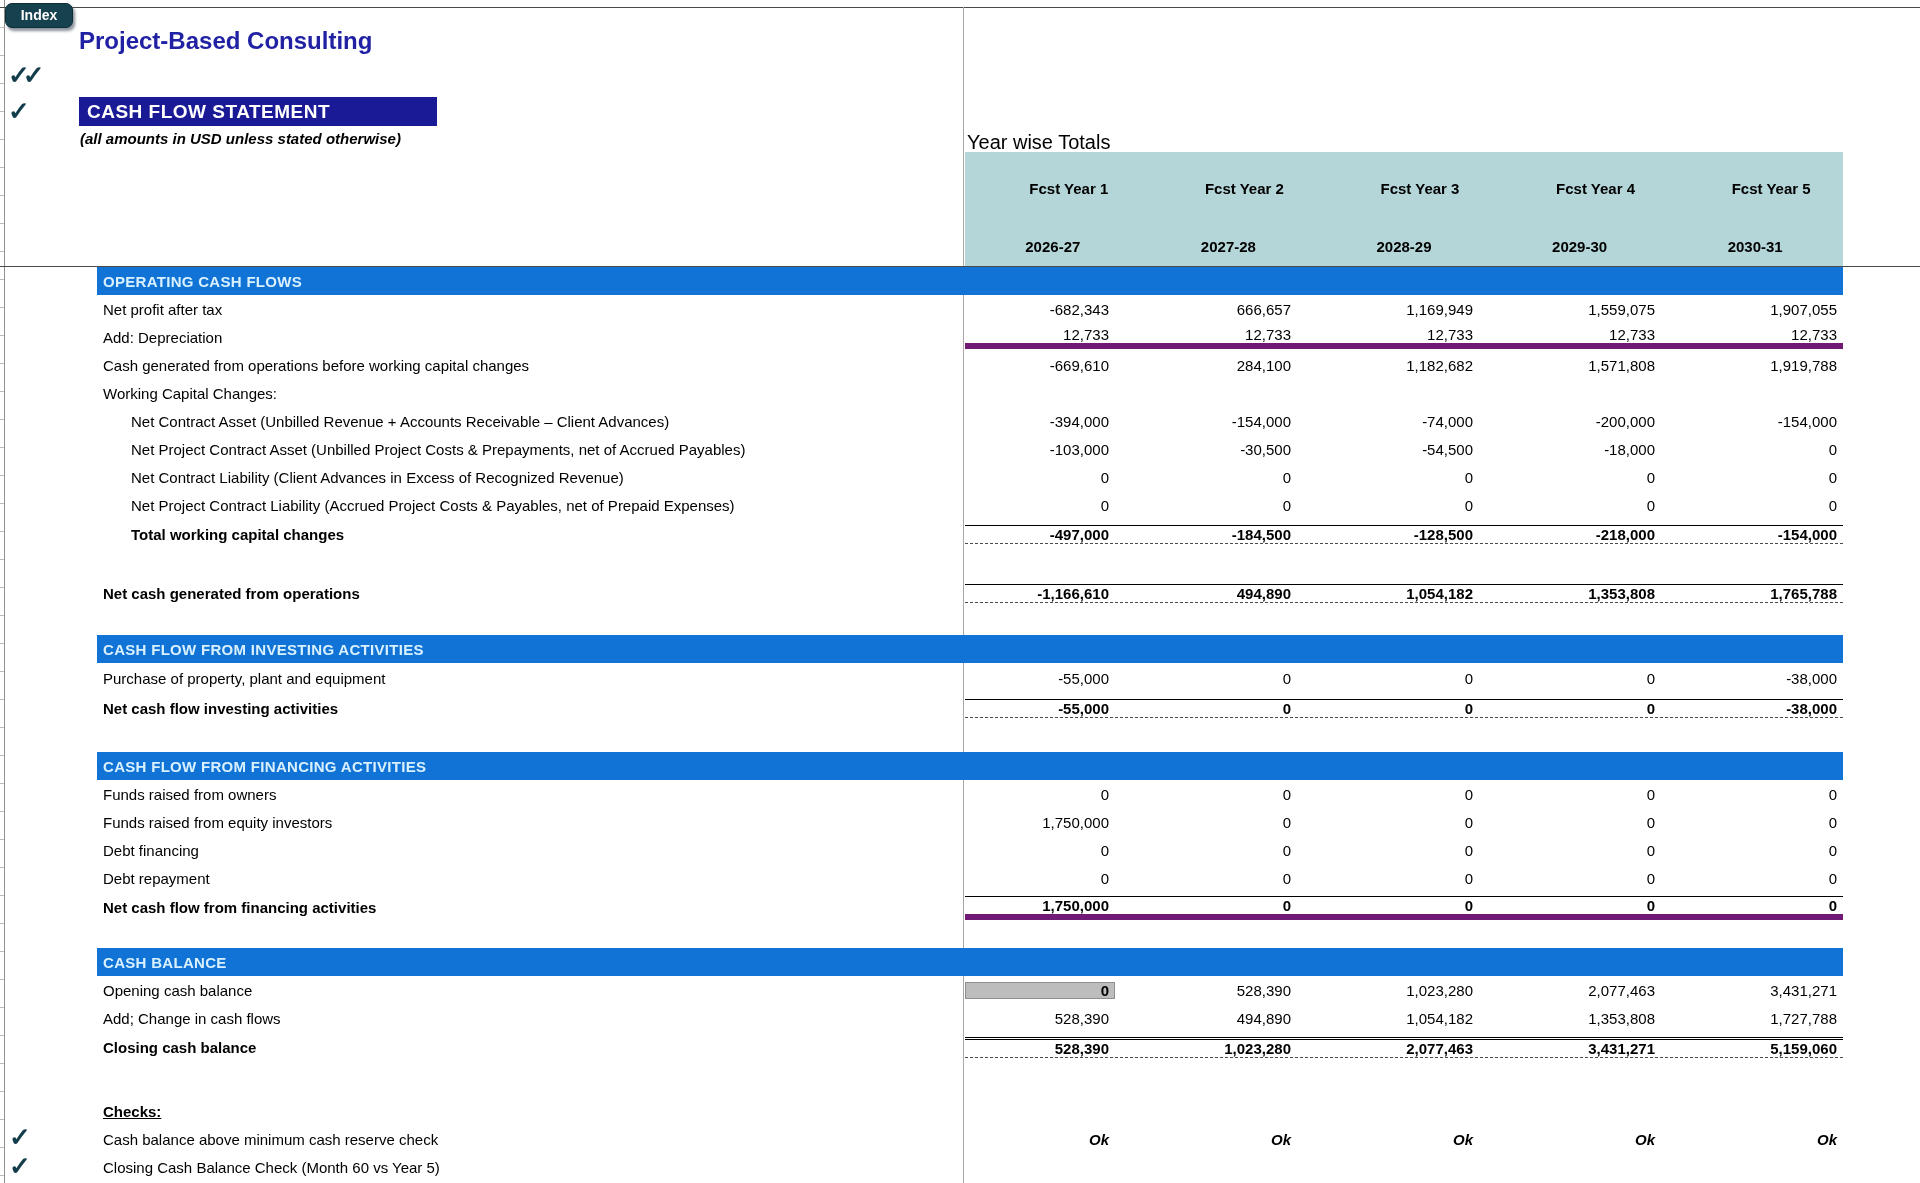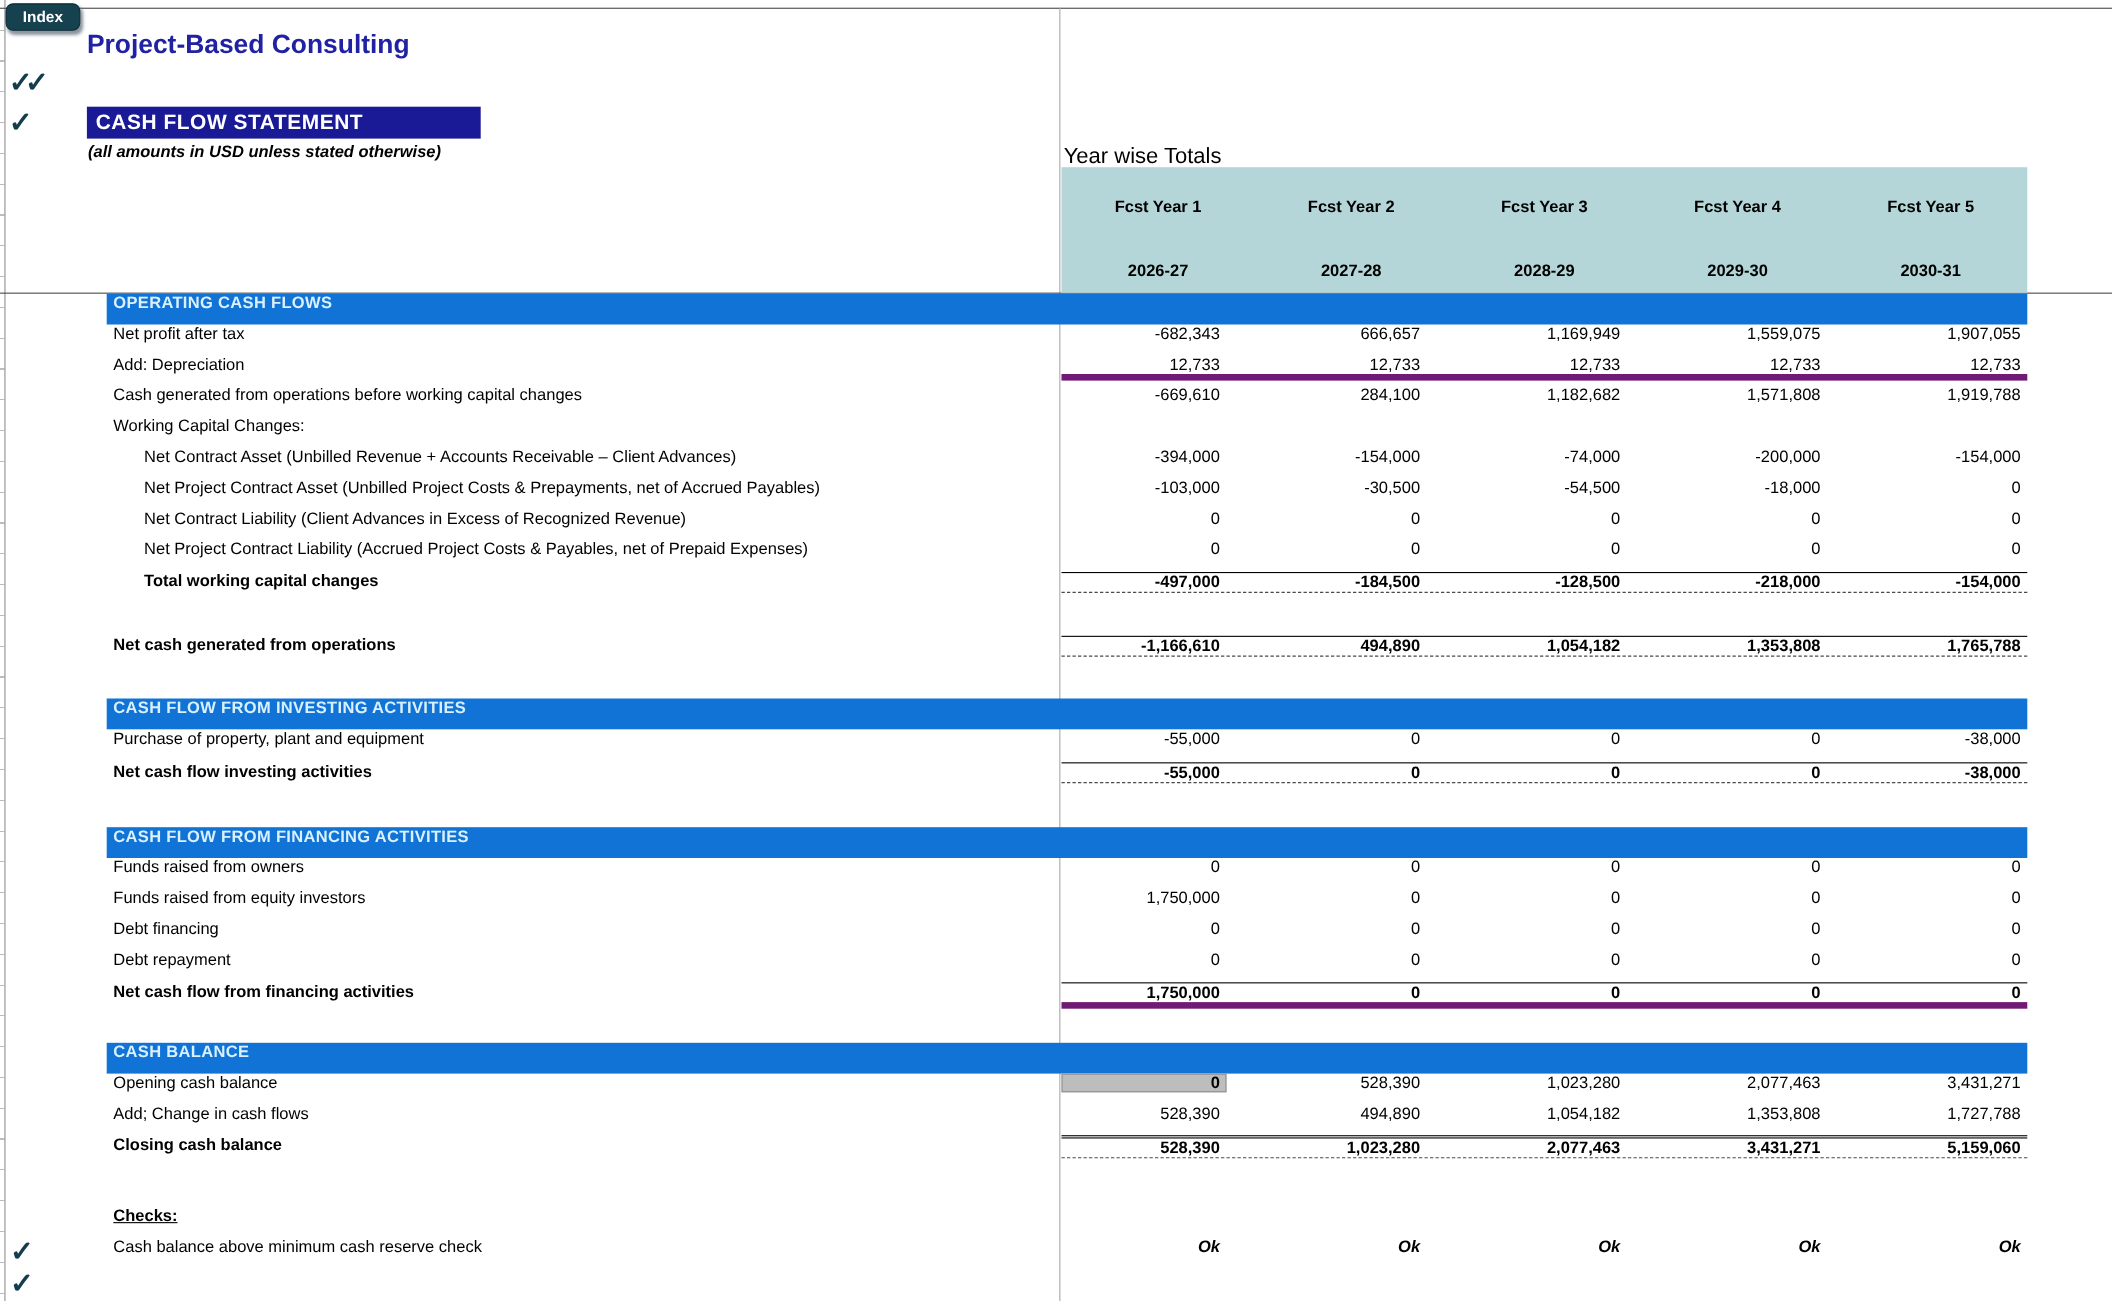--- a/index.html
+++ b/index.html
@@ -19,26 +19,26 @@
     cursor:pointer;line-height:21px;padding:0;}
   .title{position:absolute;left:79px;top:27px;font-size:24px;font-weight:bold;color:#2121a3;}
   .stmt-band{position:absolute;left:79px;top:97px;width:358px;height:29px;background:#1a1a96;
     color:#ffffff;font-weight:bold;font-size:19px;line-height:29px;padding-left:8px;
     box-sizing:border-box;letter-spacing:.5px;}
   .subtitle{position:absolute;left:80px;top:130px;font-style:italic;font-weight:bold;font-size:15px;}
   .ywt{position:absolute;left:967px;top:131px;font-weight:normal;font-size:20px;}
 
   .colhead{position:absolute;left:965px;top:152px;width:878px;height:114px;background:#b4d6d8;}
   .colhead .r{position:absolute;left:0;width:100%;display:flex;}
-  .colhead .r.fcst{top:28px;}
+  .colhead .r.fcst{top:28px;padding-left:16px;}
   .colhead .r.years{top:86px;}
   .colhead .c{width:175.6px;text-align:center;font-weight:bold;}
 
   .tbl{position:absolute;left:97px;top:267px;width:1746px;}
-  .row{display:flex;height:28px;align-items:flex-start;}
+  .row{display:flex;height:28px;align-items:center;}
   .row.band{background:#1073d5;color:#d9f1ff;font-weight:bold;letter-spacing:.3px;}
   .lbl{width:868px;box-sizing:border-box;padding-left:6px;display:flex;align-items:center;}
   .lbl.ind{padding-left:34px;}
   .vals{display:flex;width:878px;box-sizing:border-box;align-items:center;gap:32px;}
   .vals .c{width:175.6px;height:100%;text-align:right;padding-right:6px;box-sizing:border-box;
            display:flex;align-items:center;justify-content:flex-end;}
   .vals.bs{border-bottom:6px solid #701a75;}
   .vals.ts{border-top:1px solid #000;}
   .vals.bd{border-bottom:1px dashed #4a4a4a;}
   .vals.td{border-top:3px double #000;}
@@ -311,17 +311,27 @@
       <div class="row item ok">
         <div class="lbl">Cash balance above minimum cash reserve check</div>
         <div class="vals">
           <div class="c">Ok</div>
           <div class="c">Ok</div>
           <div class="c">Ok</div>
           <div class="c">Ok</div>
           <div class="c">Ok</div>
         </div>
       </div>
+      <div class="row item">
+        <div class="lbl">Closing Cash Balance Check (Month 60 vs Year 5)</div>
+        <div class="vals">
+          <div class="c"></div>
+          <div class="c"></div>
+          <div class="c"></div>
+          <div class="c"></div>
+          <div class="c"></div>
+        </div>
+      </div>
     </div>
 
   <div class="checkmark" style="left:9px;top:1124px;">✓</div>
   <div class="checkmark" style="left:9px;top:1153px;">✓</div>
 </div>
 
 </body></html>

